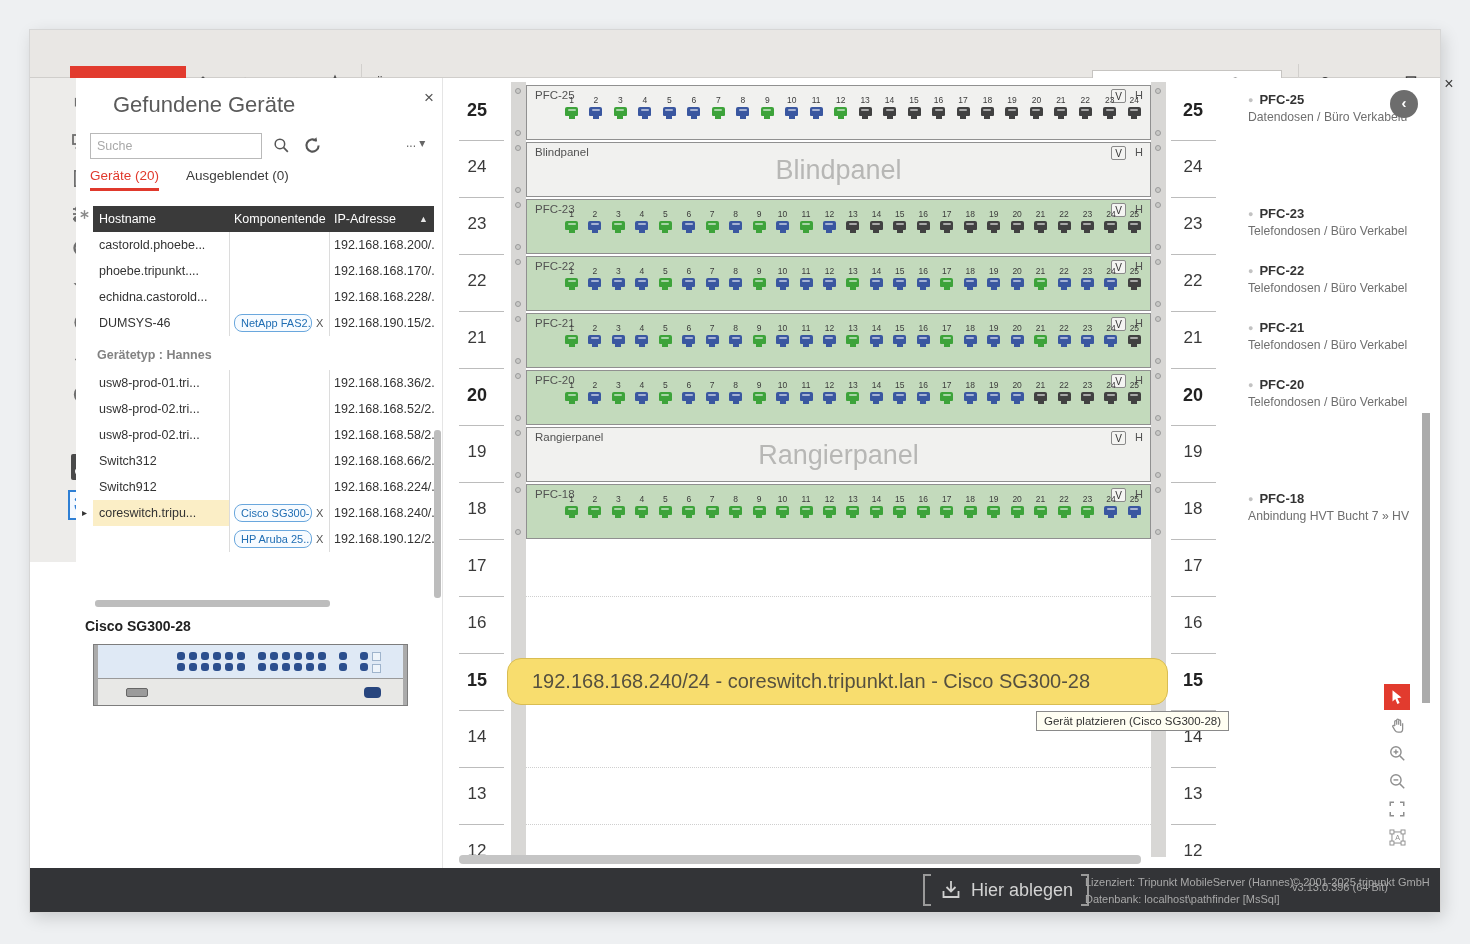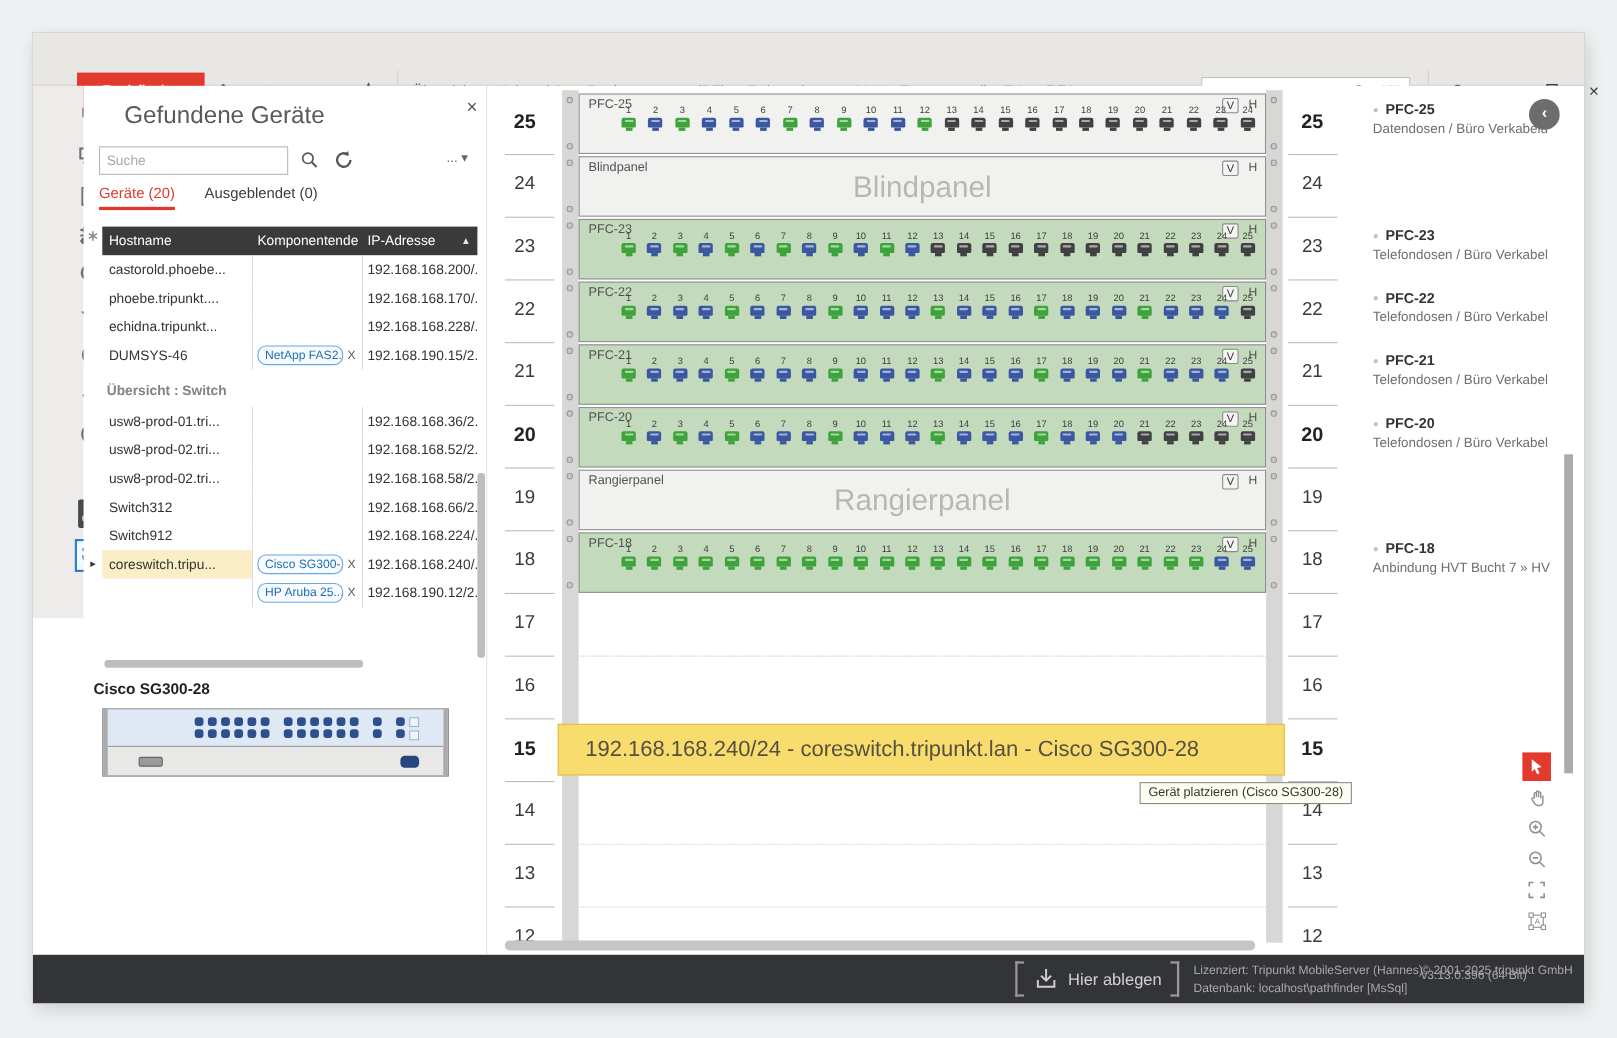--- a/index.html
+++ b/index.html
@@ -130,21 +130,21 @@
   
   #canvas-toolbar { position:absolute; left:1384px; top:684px; width:28px; }
   .tool { width:26px; height:26px; margin-bottom:2px; display:flex; align-items:center; justify-content:center; }
   .tool.active { background:#e23b2e; }
 
   
   #statusbar { position:absolute; left:30px; top:868px; width:1410px; height:44px; background:#333437; }
   #dropzone { position:absolute; left:893px; top:6px; height:32px; display:flex; align-items:center; gap:8px; color:#cfcfcf; }
   .bracket { width:8px; height:32px; border:2px solid #9a9a9a; }
   .bracket.l { border-right:0; } .bracket.r { border-left:0; }
-  #drop-label { font-size:15px; color:#d3d3d3; }
+  #drop-label { font-size:18px; color:#d3d3d3; }
   .sb-line { position:absolute; font-size:11px; color:#a8a8a8; white-space:nowrap; }
   svg { display:block; }
 </style>
 </head>
 <body>
 
 <div id="window"></div>
 
 <div id="topbar">
   <div id="app-btn">Pathfinder</div>
@@ -349,33 +349,33 @@
           <div class="c1">castorold.phoebe...</div>
           <div class="c2"></div>
           <div class="c3">192.168.168.200/...</div>
         </div>
         <div class="t-row">
           <div class="c1">phoebe.tripunkt....</div>
           <div class="c2"></div>
           <div class="c3">192.168.168.170/...</div>
         </div>
         <div class="t-row">
-          <div class="c1">echidna.tripunkt...</div>
+          <div class="c1">echidna.castorold...</div>
           <div class="c2"></div>
           <div class="c3">192.168.168.228/...</div>
         </div>
         <div class="t-row">
           <div class="c1">DUMSYS-46</div>
           <div class="c2">
             <span class="chip">NetApp FAS2...</span>
             <span class="chip-x">X</span>
           </div>
           <div class="c3">192.168.190.15/2...</div>
         </div>
-        <div class="t-group">Übersicht : Switch</div>
+        <div class="t-group">Gerätetyp : Hannes</div>
         <div class="t-row">
           <div class="c1">usw8-prod-01.tri...</div>
           <div class="c2"></div>
           <div class="c3">192.168.168.36/2...</div>
         </div>
         <div class="t-row">
           <div class="c1">usw8-prod-02.tri...</div>
           <div class="c2"></div>
           <div class="c3">192.168.168.52/2...</div>
         </div>
@@ -1228,21 +1228,21 @@
       <div class="udash" style="left: 728px; top: 689px;"></div>
       <div class="udot" style="top: 689px;"></div>
       <div class="unum" style="left: 14px; top: 706px;">13</div>
       <div class="unum" style="left: 730px; top: 706px;">13</div>
       <div class="udash" style="left: 16px; top: 746px;"></div>
       <div class="udash" style="left: 728px; top: 746px;"></div>
       <div class="udot" style="top: 746px;"></div>
       <div class="unum" style="left: 14px; top: 763px;">12</div>
       <div class="unum" style="left: 730px; top: 763px;">12</div>
     </div>
-  <div id="hl-bar" style="top: 580px;">192.168.168.240/24  - coreswitch.tripunkt.lan - Cisco SG300-28</div>
+  <div id="hl-bar" style="top: 580px; border-radius: 14px;">192.168.168.240/24  - coreswitch.tripunkt.lan - Cisco SG300-28</div>
   <div id="drop-tooltip">Gerät platzieren (Cisco SG300-28)</div>
   <div id="mv-hscroll"></div>
 </div>
 
 <div id="right-panel">
   <div id="rp-collapse">‹</div>
   <div id="rp-items">
       <div class="rp-item" style="top: 14px;">
         <div class="rp-name"><span class="bullet">●</span><span>PFC-25</span></div>
         <div class="rp-desc">Datendosen / Büro Verkabelu</div>

